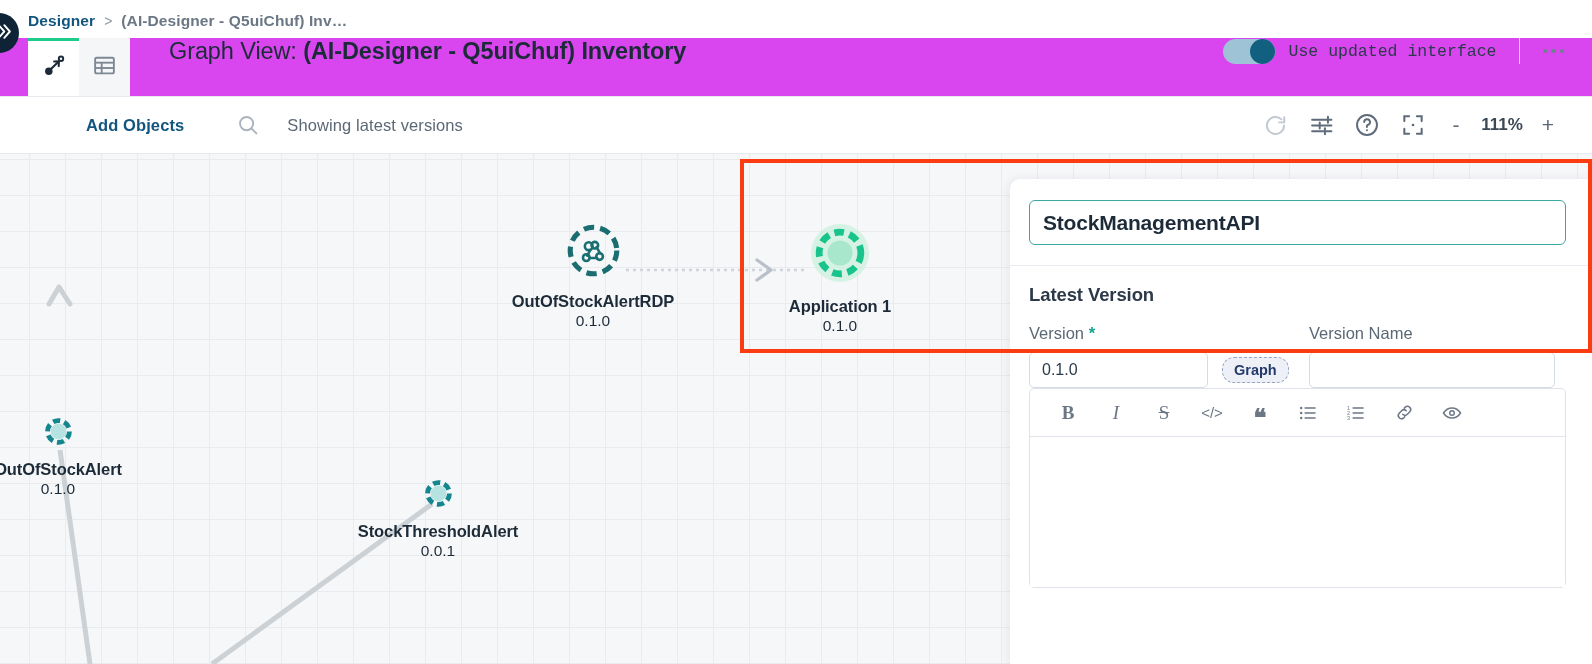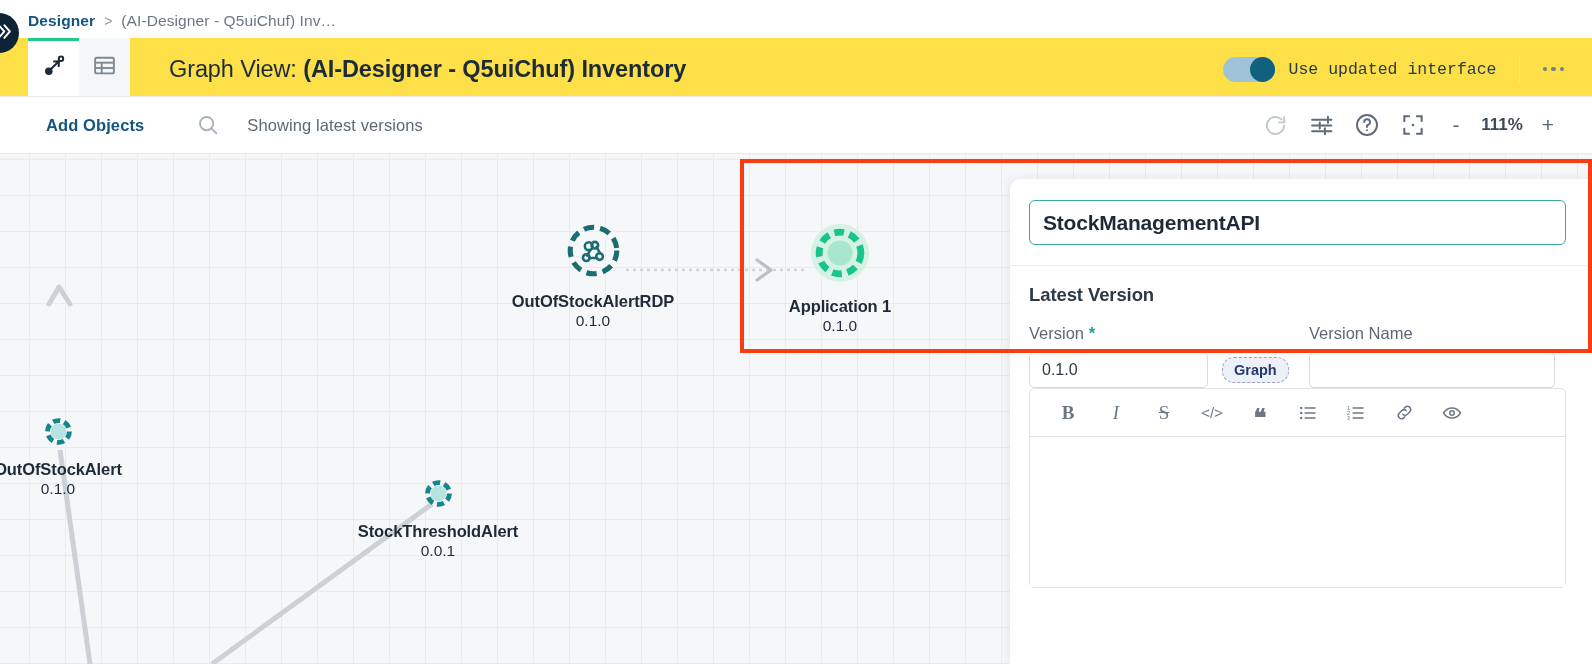--- a/index.html
+++ b/index.html
@@ -12,37 +12,37 @@
   #app { position: relative; width: 1592px; height: 664px; overflow: hidden; background:#fff; }
 
   
   .breadcrumb {
     position: absolute; left: 28px; top: 8px; height: 26px;
     display: flex; align-items: center; gap: 9px;
     font-size: 15.5px;
   }
   .bc-root { color: #12557f; font-weight: 700; letter-spacing: .1px; }
   .bc-sep { color: #8d97a5; font-size: 14px; font-weight: 400; }
-  .bc-tail { color: #6b7785; font-weight: 400; letter-spacing: .1px; }
+  .bc-tail { color: #6b7785; font-weight: 700; letter-spacing: .1px; }
 
   
   .collapse-handle {
     position: absolute; left: -21px; top: 13px;
     width: 40px; height: 40px; border-radius: 50%;
     background: #0e2436;
     display: flex; align-items: center; justify-content: center;
     z-index: 40; cursor: pointer;
   }
   .collapse-handle svg { margin-left: 9px; }
 
   
   .header {
     position: absolute; left: 0; top: 38px; width: 1592px; height: 59px;
-    background: #fde047; border-bottom: 1px solid #e6e9ee;
-    display: flex; align-items: flex-end;
+    background: #d946ef; border-bottom: 1px solid #e6e9ee;
+    display: flex; align-items: flex-start;
   }
   .tabs { display: flex; height: 58px; align-items: stretch; margin-left: 28px; }
   .tab {
     width: 51px; height: 58px;
     display: flex; align-items: center; justify-content: center;
     cursor: pointer; position: relative; background: #fff;
   }
   .tab.active { border-top: 3px solid #1ecb8b; background: #fff; }
   .tab.inactive { background: #f4f6f8; }
   .title {
@@ -67,21 +67,21 @@
     margin-left: 14px; font-size: 16.5px; color: #2a3a4a; white-space: nowrap; font-family: Liberation Mono, monospace;
   }
   .vdiv { width: 1px; height: 26px; background: #dfe3e9; margin: 0 21px 0 22px; }
   .kebab { display: flex; gap: 4px; align-items: center; cursor: pointer; padding: 6px 2px; }
   .kebab i { width: 4.5px; height: 4.5px; border-radius: 50%; background: #70808f; display:block; }
 
   
   .toolbar {
     position: absolute; left: 0; top: 97px; width: 1592px; height: 57px;
     background: #fff; border-bottom: 1px solid #e6e9ee;
-    display: flex; align-items: center;
+    display: flex; align-items: center; padding-left: 40px;
   }
   .add-objects {
     margin-left: 46px; font-size: 16.5px; font-weight: 700; color: #12557f; cursor: pointer;
     letter-spacing: .1px;
   }
   .search-icon { margin-left: 52px; cursor: pointer; display:flex; }
   .showing { margin-left: 27px; font-size: 16.5px; color: #5b6876; letter-spacing:.1px; }
   .tb-right { margin-left: auto; display: flex; align-items: center; padding-right: 24px; }
   .tb-btn { width: 46px; height: 36px; display: flex; align-items: center; justify-content: center; cursor: pointer; }
   .zoom-minus, .zoom-plus {

